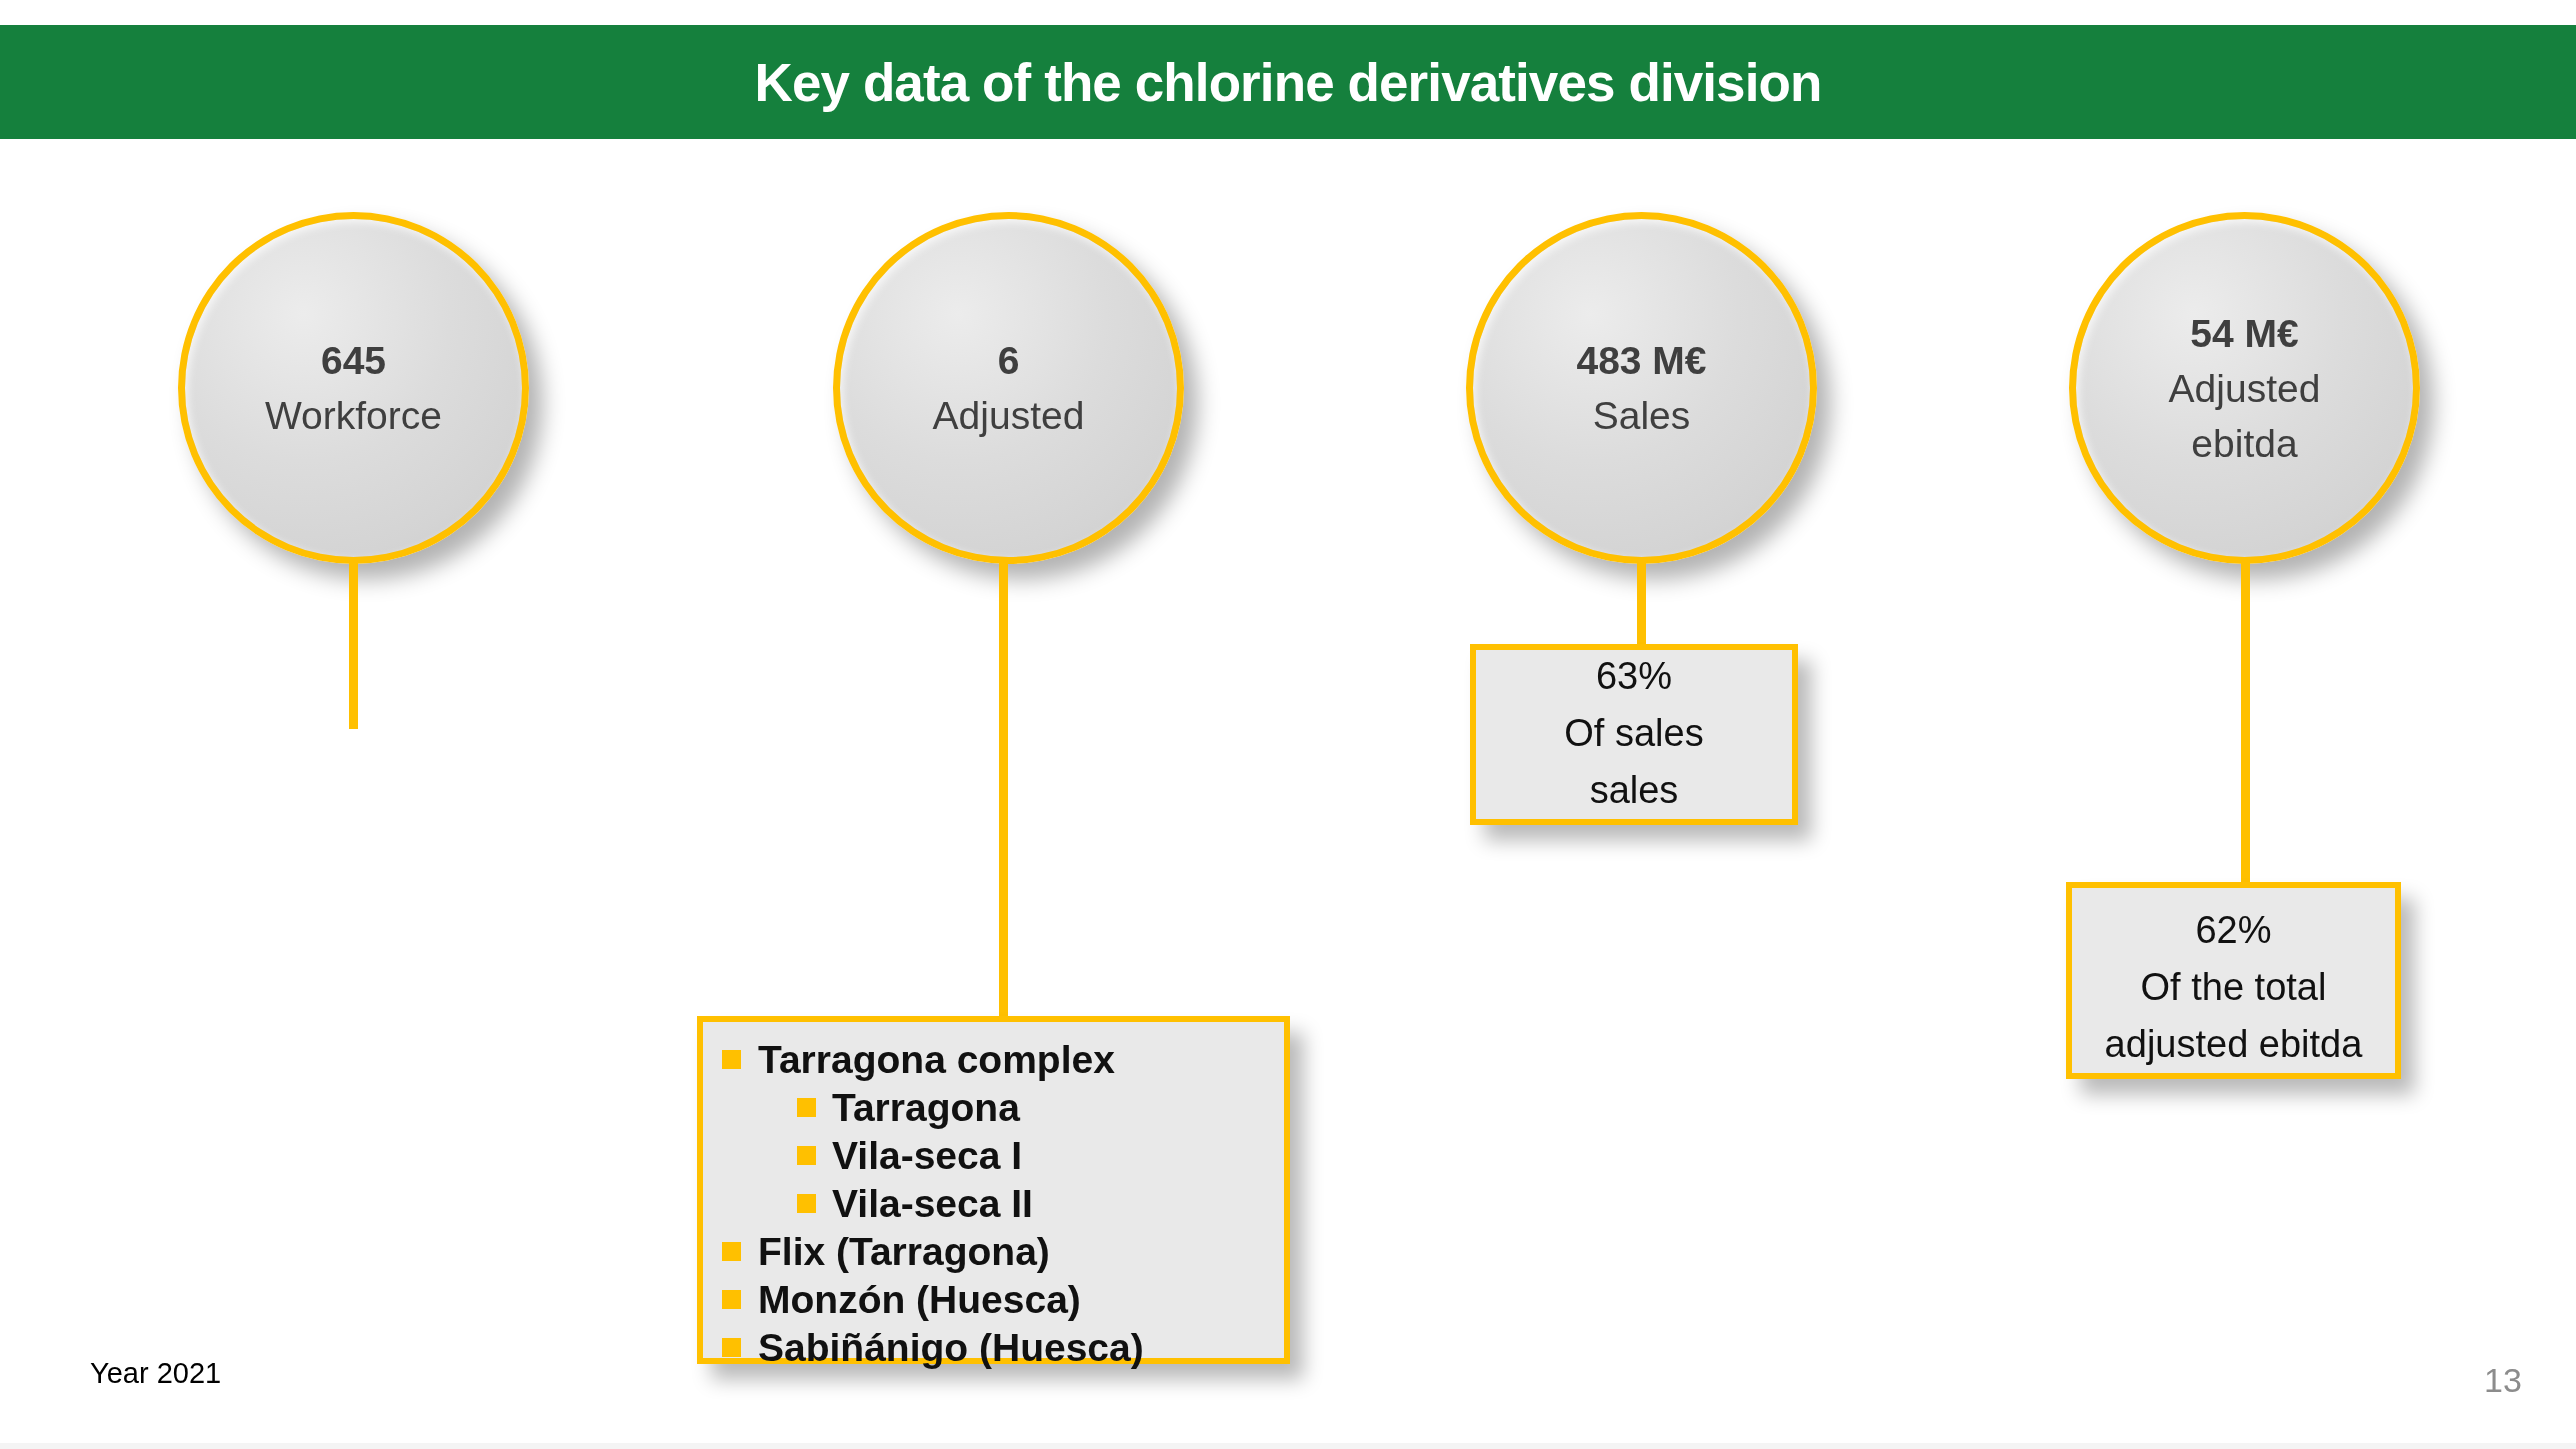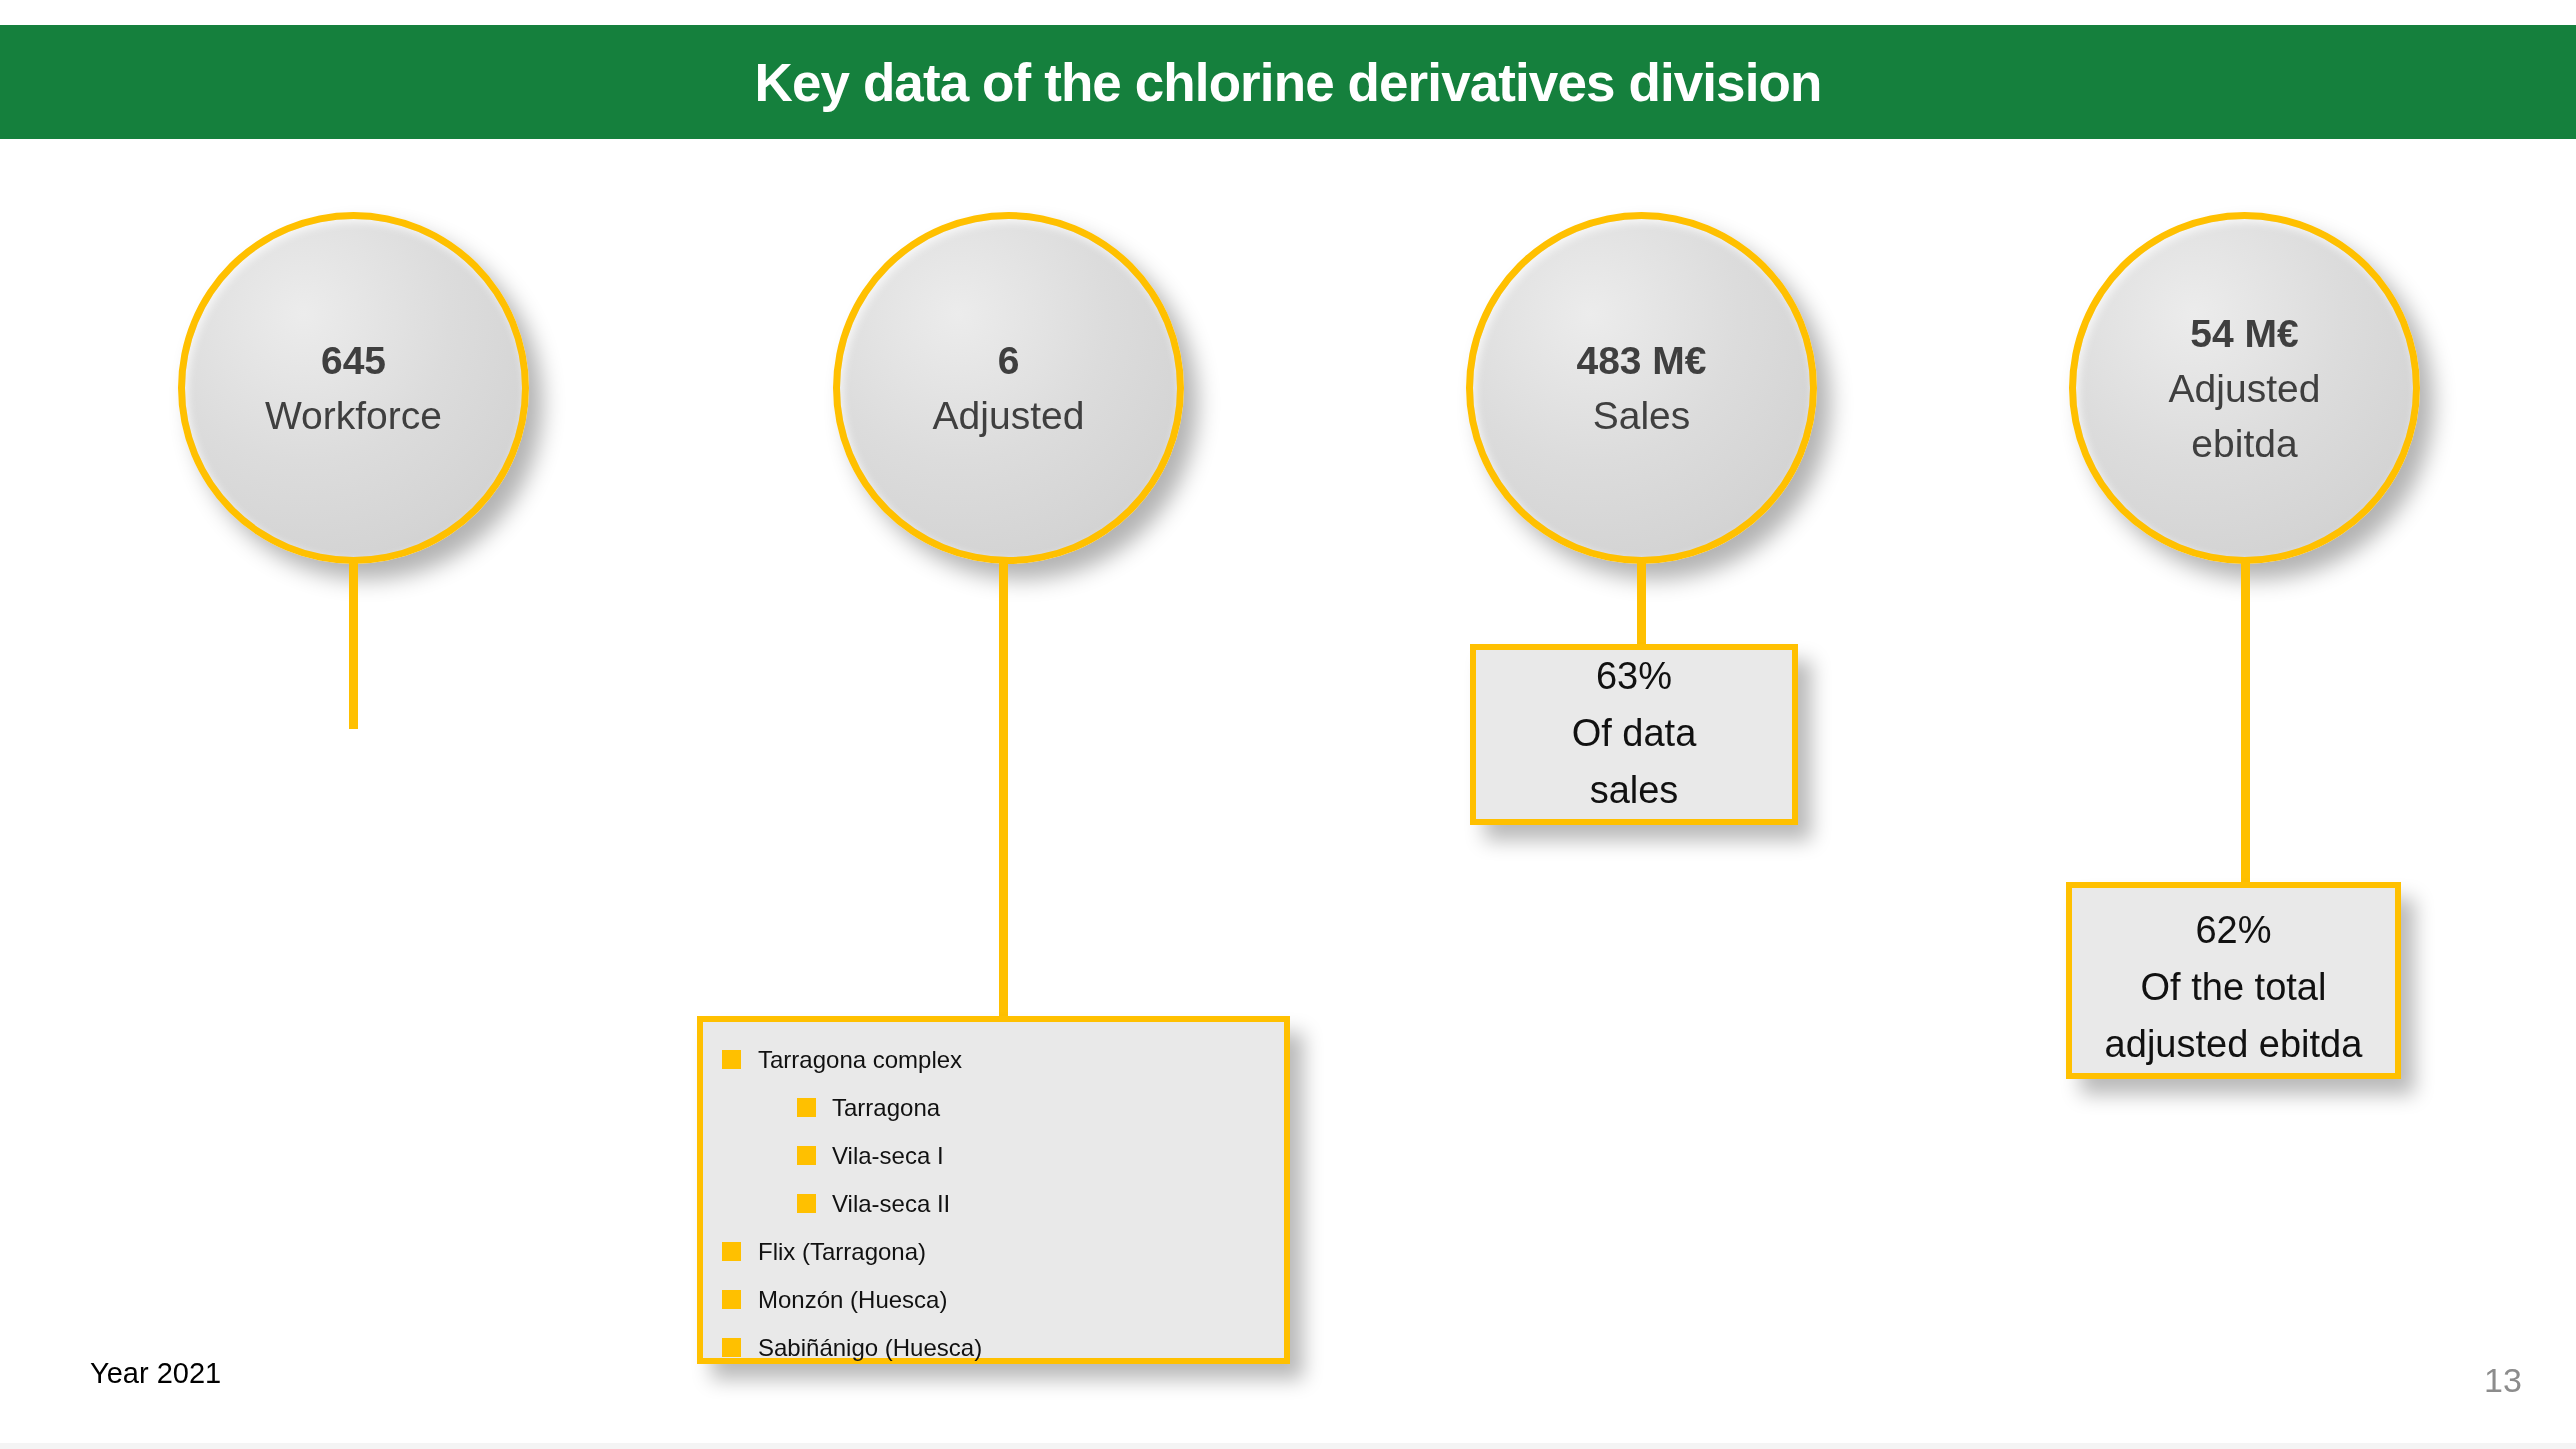--- a/index.html
+++ b/index.html
@@ -53,21 +53,21 @@
     color:#111111;
   }
   .infobox.centered{display:flex;align-items:flex-end;justify-content:center;text-align:center;}
   .infobox .lines{font-size:38px;line-height:57px;}
   .infobox.b1{left:185px;top:726px;width:353px;height:179px;}
   .infobox.b3{left:1470px;top:644px;width:328px;height:181px;}
   .infobox.b4{left:2066px;top:882px;width:335px;height:197px;}
 
   
   .infobox.b2{left:697px;top:1016px;width:593px;height:348px;padding:13.7px 0 0 0;}
-  .fact-row{position:relative;height:48px;line-height:48px;font-size:24px;}
+  .fact-row{position:relative;height:48px;line-height:48px;font-size:39px;font-weight:bold;}
   .fact-row .bullet{
     position:absolute;top:14.6px;width:19px;height:19px;background:#FFC000;display:block;
   }
   .fact-row.lvl1 .bullet{left:19px;}
   .fact-row.lvl1 .txt{position:absolute;left:55px;white-space:nowrap;}
   .fact-row.lvl2 .bullet{left:94px;}
   .fact-row.lvl2 .txt{position:absolute;left:129px;white-space:nowrap;}
 
   
   .footer-year{position:absolute;left:90px;top:1357px;font-size:29px;color:#000000;}
@@ -132,21 +132,21 @@
   <div class="circle c3">
     <div class="inner">
       <div class="value">483 M€</div>
       <div class="label">Sales</div>
     </div>
   </div>
   <div class="connector l3"></div>
   <div class="infobox b3 centered">
     <div class="lines">
       <div>63%</div>
-      <div>Of data</div>
+      <div>Of sales</div>
       <div>sales</div>
     </div>
   </div>
 
   <div class="circle c4">
     <div class="inner">
       <div class="value">54 M€</div>
       <div class="label">Adjusted ebitda</div>
     </div>
   </div>

